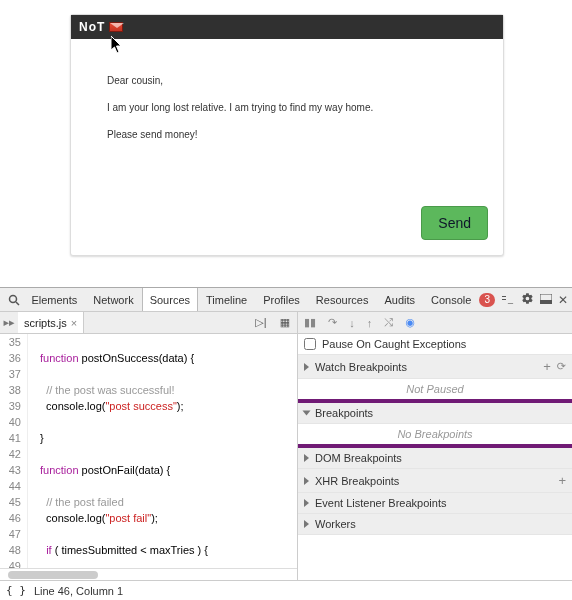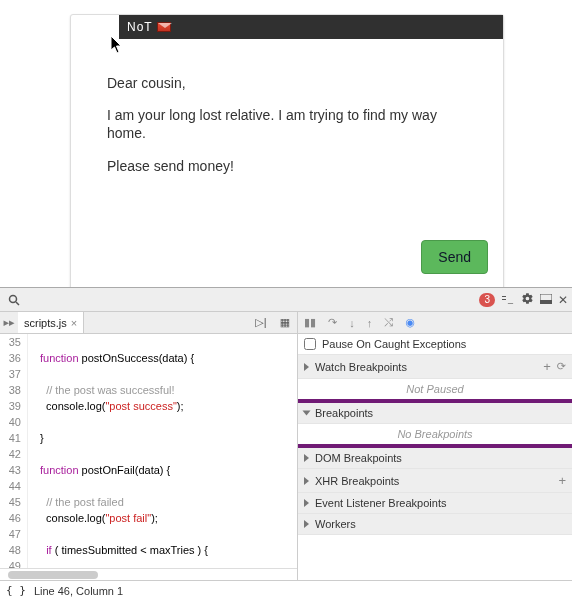--- a/index.html
+++ b/index.html
@@ -1,26 +1,26 @@
 <!DOCTYPE html>
 <html><head>
 <meta charset="utf-8">
 <style>
 * { box-sizing: border-box; margin: 0; padding: 0; font-family: -apple-system, Helvetica, Arial, sans-serif; }
 body { background: #fff; width: 572px; height: 600px; overflow: hidden; position:relative; }
 
 
 .app { position:absolute; left:70px; top:14px; width:434px; border:1px solid #ddd; border-radius:3px; box-shadow:0 1px 2px rgba(0,0,0,.15); background:#fff; }
-.app-titlebar { background:#303030; color:#fff; font-size:12px; font-weight:normal; padding:5px 8px; display:flex; align-items:center; gap:4px;margin-left:48px; }
+.app-titlebar { background:#303030; color:#fff; font-size:12px; font-weight:bold; padding:5px 8px; display:flex; align-items:center; gap:4px; }
 .app-title { letter-spacing:1px; }
 .mail-icon { width:14px; height:10px; background:linear-gradient(#e94b35,#c43322); position:relative; border:1px solid #7a1b10; }
 .mail-icon:before { content:""; position:absolute; left:0; top:0; border-left:7px solid transparent; border-right:7px solid transparent; border-top:5px solid #fff; opacity:.6; }
 .cursor { position:absolute; left:111px; top:36px; }
 .cursor svg { display:block; }
-.email-body { padding:35px 36px 18px; font-size:14px; color:#333; }
+.email-body { padding:35px 36px 18px; font-size:10px; color:#333; }
 .email-body p { margin-bottom:14px; line-height:1.3; }
 .email-actions { padding:0 15px 15px; text-align:right; }
 .send-btn { background:#5cb85c; color:#0f172a; border:1px solid #4a9a4a; padding:8px 16px; font-size:14px; border-radius:4px; cursor:pointer;margin-top:33px; }
 
 
 .devtools { position:absolute; left:0; right:0; top:287px; bottom:0; border-top:1px solid #aaa; background:#fff; display:flex; flex-direction:column; font-size:11px; color:#222; }
 .dt-toolbar { display:flex; align-items:center; border-bottom:1px solid #ccc; background:#eee; height:24px; padding:0 4px; gap:0; }
 .dt-toolbar .icon-btn { width:20px; display:flex; align-items:center; justify-content:center; color:#555; }
 .dt-tabs { display:flex; flex:1; height:100%; }
 .dt-tab { padding:0 7px; display:flex; align-items:center; border-right:1px solid transparent; border-left:1px solid transparent; cursor:pointer; color:#333; }
@@ -87,20 +87,30 @@
     </svg>
 </div>
 
 <div class="devtools">
   <div class="dt-toolbar">
     <div class="icon-btn">
       <svg width="12" height="12" viewBox="0 0 12 12">
           <circle cx="5" cy="5" r="3.5" fill="none" stroke="#555" stroke-width="1.5"></circle>
           <line x1="8" y1="8" x2="11" y2="11" stroke="#555" stroke-width="1.5"></line>
         </svg>
+    </div>
+    <div class="dt-tabs">
+      <div class="dt-tab">Elements</div>
+      <div class="dt-tab">Network</div>
+      <div class="dt-tab active">Sources</div>
+      <div class="dt-tab">Timeline</div>
+      <div class="dt-tab">Profiles</div>
+      <div class="dt-tab">Resources</div>
+      <div class="dt-tab">Audits</div>
+      <div class="dt-tab">Console</div>
     </div>
     <div class="dt-right">
       <span class="err-badge">3</span>
       <span>
         <svg width="14" height="10">
             <rect x="1" y="2" width="4" height="1" fill="#555"></rect>
             <rect x="1" y="5" width="4" height="1" fill="#555"></rect>
             <text x="7" y="8" font-size="9" fill="#555">_</text>
           </svg>
       </span>

